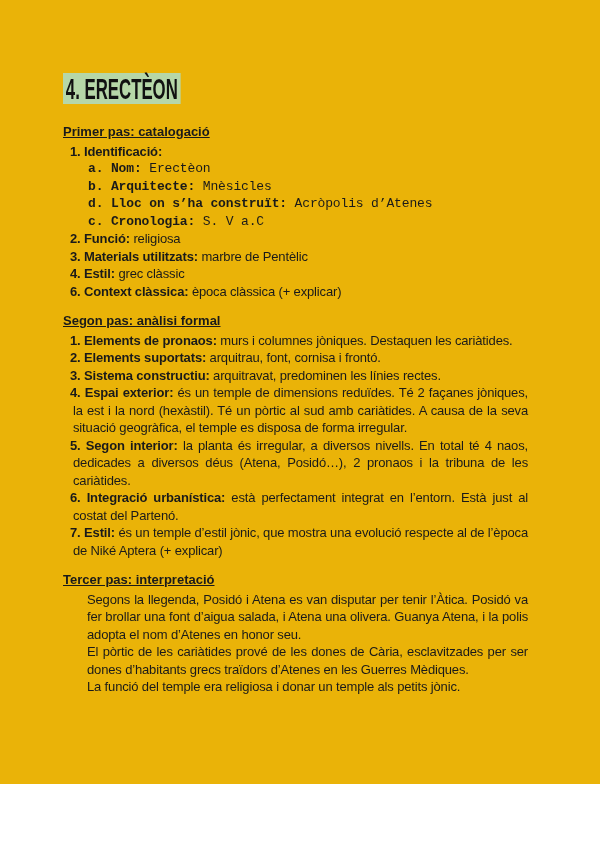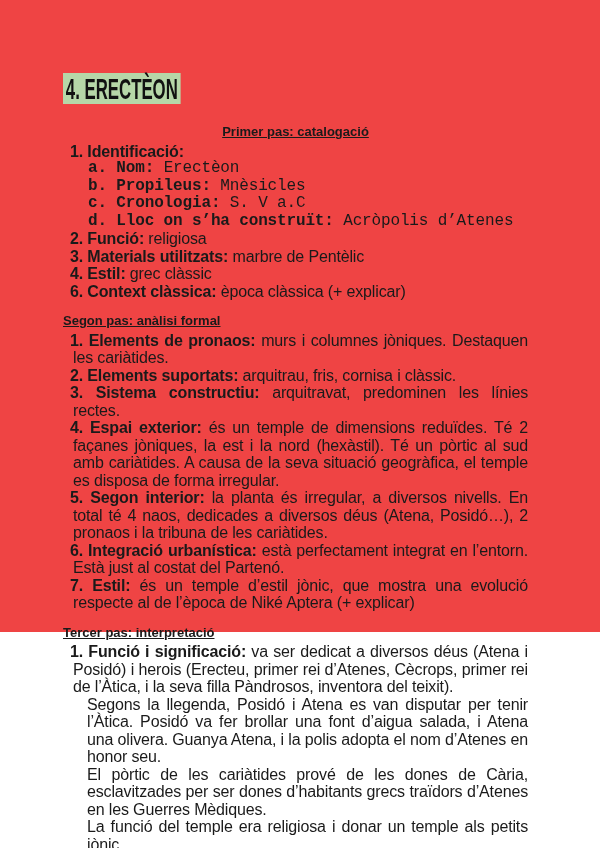--- a/index.html
+++ b/index.html
@@ -10,23 +10,23 @@
   body {
     width: 600px;
     height: 848px;
     overflow: hidden;
     font-family: "Liberation Sans", "DejaVu Sans", sans-serif;
     color: #1a1a1a;
   }
   .page {
     box-sizing: border-box;
     width: 600px;
-    height: 632px;
+    height: 784px;
     padding: 73px 72px 29px 63px;
-    background: #ef4444;
+    background: #eab308;
   }
   .title {
     display: inline-block;
     transform: scaleX(0.56);
     transform-origin: 0 50%;
     font-size: 30px;
     font-weight: 700;
     line-height: 31px;
     padding: 0 5px;
     letter-spacing: 0px;
@@ -36,24 +36,23 @@
   .section-heading {
     font-size: 13px;
     font-weight: 700;
     line-height: 17.5px;
     text-decoration: underline;
     margin: 12px 0 2px 0;
     color: #1a1a1a;
   }
   .section-heading.first {
     margin-top: 19px;
-    text-align: center;
   }
   .li, .sub, .para {
-    font-size: 16px;
+    font-size: 13px;
     line-height: 17.5px;
     letter-spacing: -0.15px;
     text-align: justify;
     color: #1a1a1a;
   }
   .li {
     padding-left: 10px;
     text-indent: -3px;
   }
   .sub {
@@ -79,67 +78,64 @@
 
   <div class="section-heading first">Primer pas: catalogació</div>
 
   <div class="li">
     <span class="num">1.</span> <span class="label">Identificació:</span> <span></span>
   </div>
   <div class="sub">
     <span class="num">a.</span> <span class="label">Nom:</span> <span>Erectèon</span>
   </div>
   <div class="sub">
-    <span class="num">b.</span> <span class="label">Propileus:</span> <span>Mnèsicles</span>
+    <span class="num">b.</span> <span class="label">Arquitecte:</span> <span>Mnèsicles</span>
+  </div>
+  <div class="sub">
+    <span class="num">d.</span> <span class="label">Lloc on s’ha construït:</span> <span>Acròpolis d’Atenes</span>
   </div>
   <div class="sub">
     <span class="num">c.</span> <span class="label">Cronologia:</span> <span>S. V a.C</span>
-  </div>
-  <div class="sub">
-    <span class="num">d.</span> <span class="label">Lloc on s’ha construït:</span> <span>Acròpolis d’Atenes</span>
   </div>
   <div class="li">
     <span class="num">2.</span> <span class="label">Funció:</span> <span>religiosa</span>
   </div>
   <div class="li">
     <span class="num">3.</span> <span class="label">Materials utilitzats:</span> <span>marbre de Pentèlic</span>
   </div>
   <div class="li">
     <span class="num">4.</span> <span class="label">Estil:</span> <span>grec clàssic</span>
   </div>
   <div class="li">
     <span class="num">6.</span> <span class="label">Context clàssica:</span> <span>època clàssica (+ explicar)</span>
   </div>
 
   <div class="section-heading">Segon pas: anàlisi formal</div>
 
   <div class="li">
     <span class="num">1.</span> <span class="label">Elements de pronaos:</span> <span>murs i columnes jòniques. Destaquen les cariàtides.</span>
   </div>
   <div class="li">
-    <span class="num">2.</span> <span class="label">Elements suportats:</span> <span>arquitrau, fris, cornisa i clàssic.</span>
+    <span class="num">2.</span> <span class="label">Elements suportats:</span> <span>arquitrau, font, cornisa i frontó.</span>
   </div>
   <div class="li">
     <span class="num">3.</span> <span class="label">Sistema constructiu:</span> <span>arquitravat, predominen les línies rectes.</span>
   </div>
   <div class="li">
     <span class="num">4.</span> <span class="label">Espai exterior:</span> <span>és un temple de dimensions reduïdes. Té 2 façanes jòniques, la est i la nord (hexàstil). Té un pòrtic al sud amb cariàtides. A causa de la seva situació geogràfica, el temple es disposa de forma irregular.</span>
   </div>
   <div class="li">
     <span class="num">5.</span> <span class="label">Segon interior:</span> <span>la planta és irregular, a diversos nivells. En total té 4 naos, dedicades a diversos déus (Atena, Posidó…), 2 pronaos i la tribuna de les cariàtides.</span>
   </div>
   <div class="li">
     <span class="num">6.</span> <span class="label">Integració urbanística:</span> <span>està perfectament integrat en l’entorn. Està just al costat del Partenó.</span>
   </div>
   <div class="li">
     <span class="num">7.</span> <span class="label">Estil:</span> <span>és un temple d’estil jònic, que mostra una evolució respecte al de l’època de Niké Aptera (+ explicar)</span>
   </div>
 
   <div class="section-heading">Tercer pas: interpretació</div>
 
-  <div class="li">
-    <span class="num">1.</span> <span class="label">Funció i significació:</span> <span>va ser dedicat a diversos déus (Atena i Posidó) i herois (Erecteu, primer rei d’Atenes, Cècrops, primer rei de l’Àtica, i la seva filla Pàndrosos, inventora del teixit).</span>
-  </div>
   <div class="para">Segons la llegenda, Posidó i Atena es van disputar per tenir l’Àtica. Posidó va fer brollar una font d’aigua salada, i Atena una olivera. Guanya Atena, i la polis adopta el nom d’Atenes en honor seu.</div>
   <div class="para">El pòrtic de les cariàtides prové de les dones de Cària, esclavitzades per ser dones d’habitants grecs traïdors d’Atenes en les Guerres Mèdiques.</div>
   <div class="para">La funció del temple era religiosa i donar un temple als petits jònic.</div>
 
 </div>
 
 </body></html>

